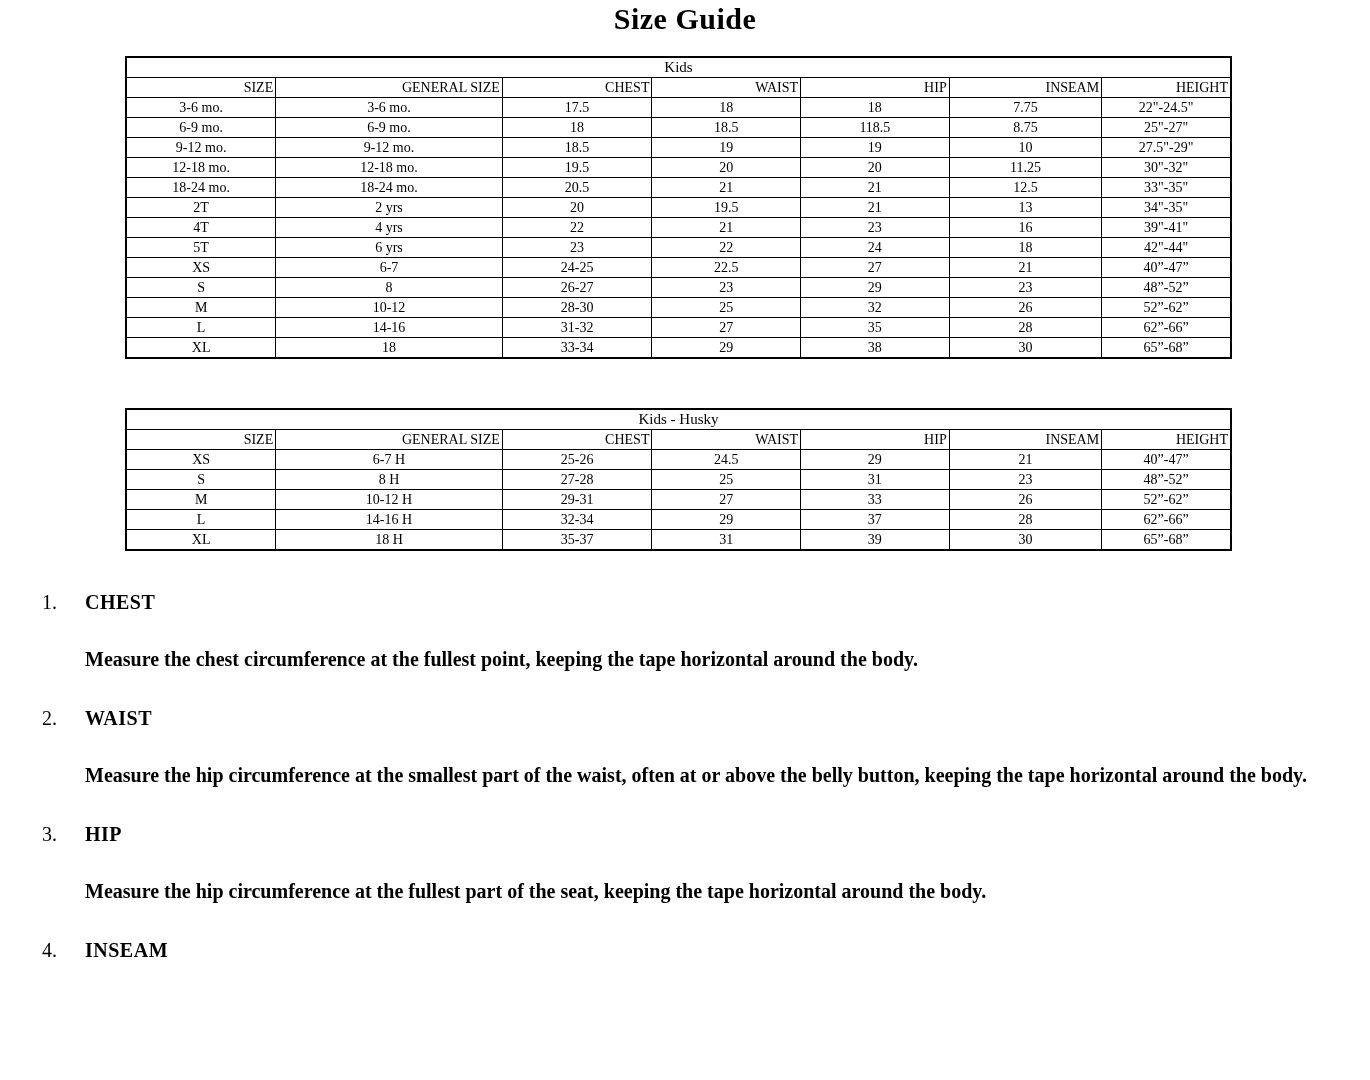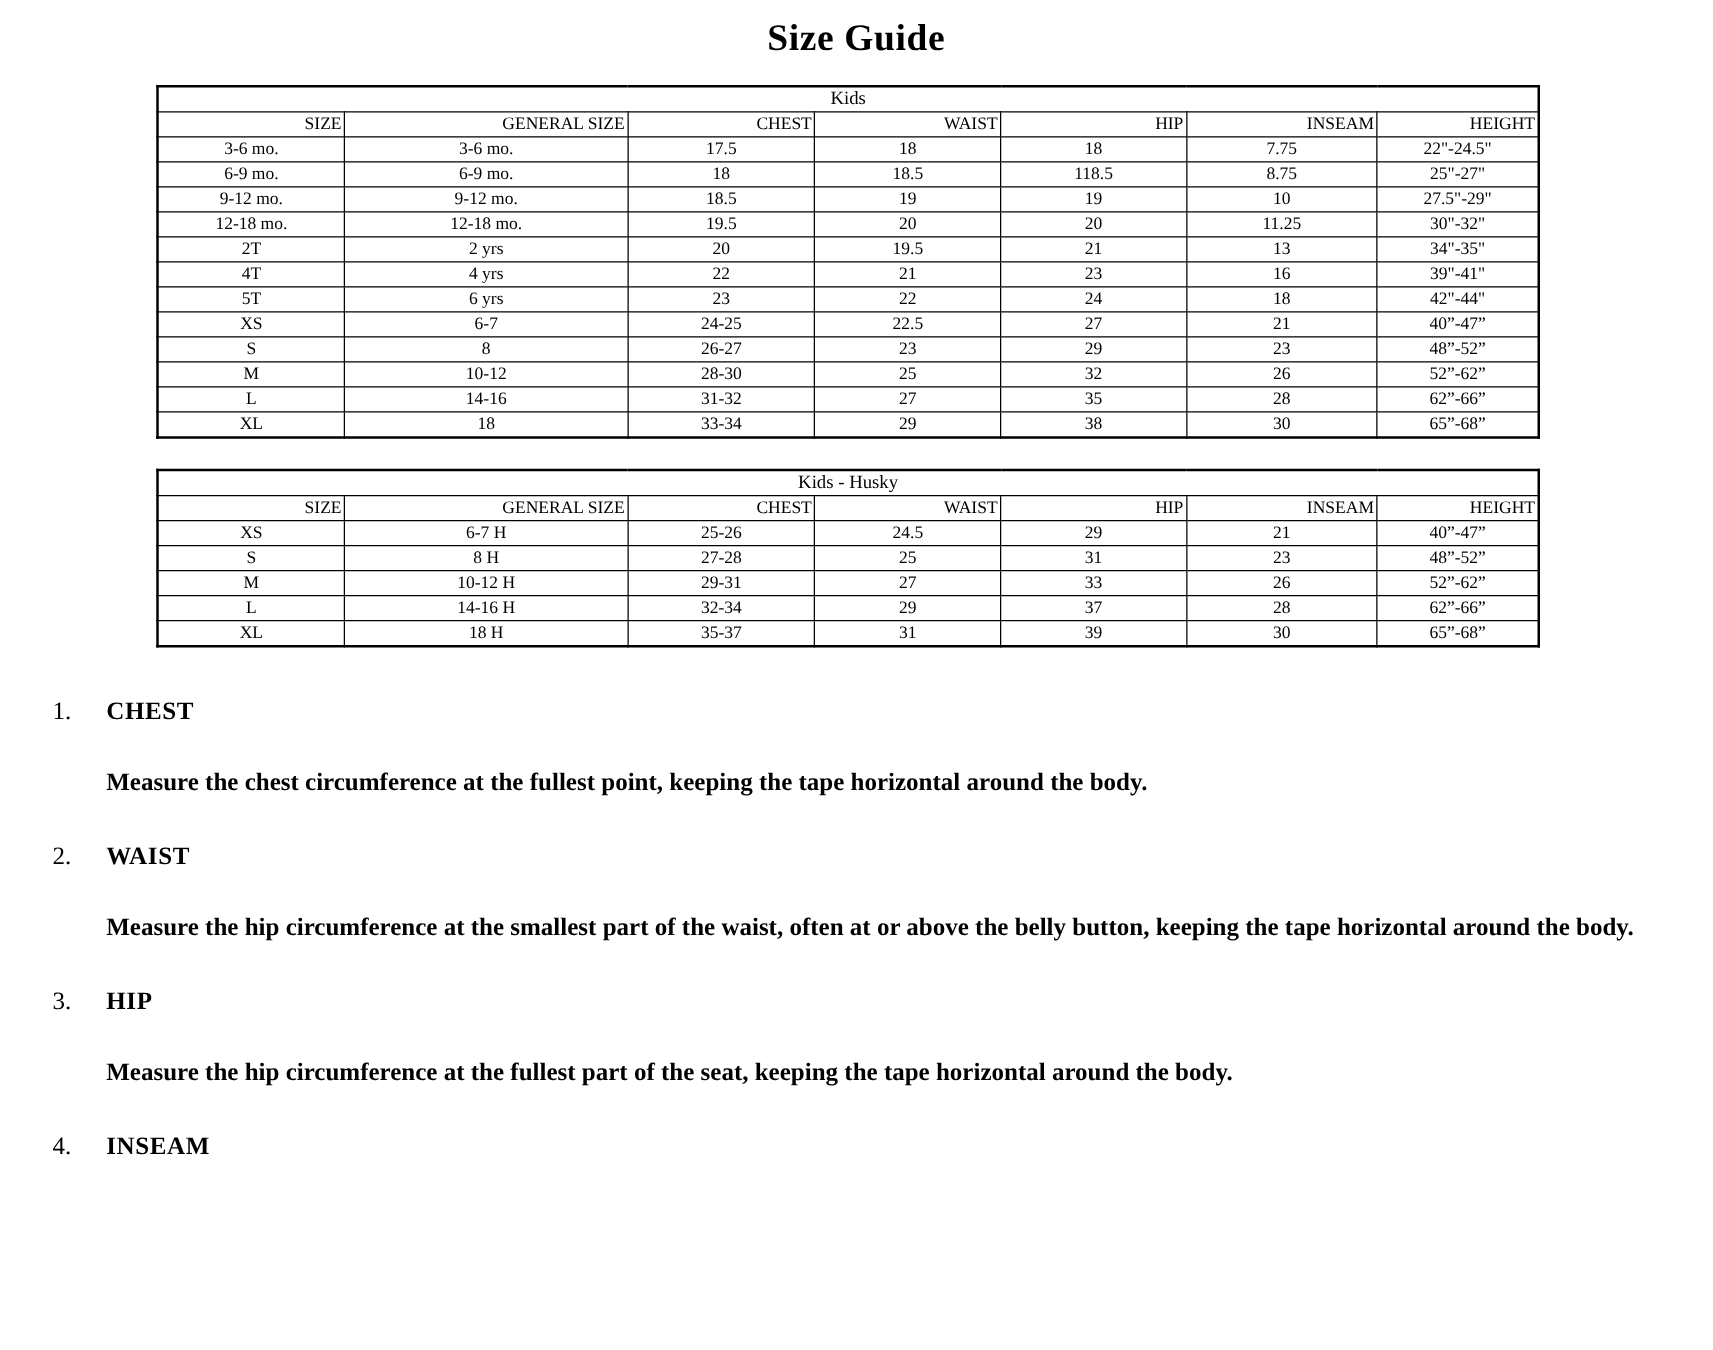--- a/index.html
+++ b/index.html
@@ -7,39 +7,39 @@
     width: 1370px;
     height: 1080px;
     background: #ffffff;
     color: #000000;
     font-family: "Liberation Serif", "DejaVu Serif", serif;
     overflow: hidden;
   }
   .doc {
     width: 1370px;
     height: 1080px;
-    padding-top: 12px;
+    padding-top: 0;
   }
   .page-title {
     text-align: center;
     font-size: 30px;
     font-weight: bold;
     line-height: 38px;
     margin: 0 0 18px 0;
     letter-spacing: 0.5px;
   }
   table.size-table {
     border-collapse: collapse;
     table-layout: fixed;
     margin-left: 125px;
     width: 1107px;
     border: 2px solid #000000;
   }
   table.size-table + table.size-table {
-    margin-top: 24px;
+    margin-top: 49px;
   }
   table.size-table td {
     border: 1px solid #000000;
     font-size: 14px;
     line-height: 19px;
     height: 20px;
     text-align: center;
     vertical-align: middle;
     padding: 0 2px;
     white-space: nowrap;
@@ -138,20 +138,29 @@
           <td>27.5"-29"</td>
         </tr>
         <tr>
           <td>12-18 mo.</td>
           <td>12-18 mo.</td>
           <td>19.5</td>
           <td>20</td>
           <td>20</td>
           <td>11.25</td>
           <td>30"-32"</td>
+        </tr>
+        <tr>
+          <td>18-24 mo.</td>
+          <td>18-24 mo.</td>
+          <td>20.5</td>
+          <td>21</td>
+          <td>21</td>
+          <td>12.5</td>
+          <td>33"-35"</td>
         </tr>
         <tr>
           <td>2T</td>
           <td>2 yrs</td>
           <td>20</td>
           <td>19.5</td>
           <td>21</td>
           <td>13</td>
           <td>34"-35"</td>
         </tr>

